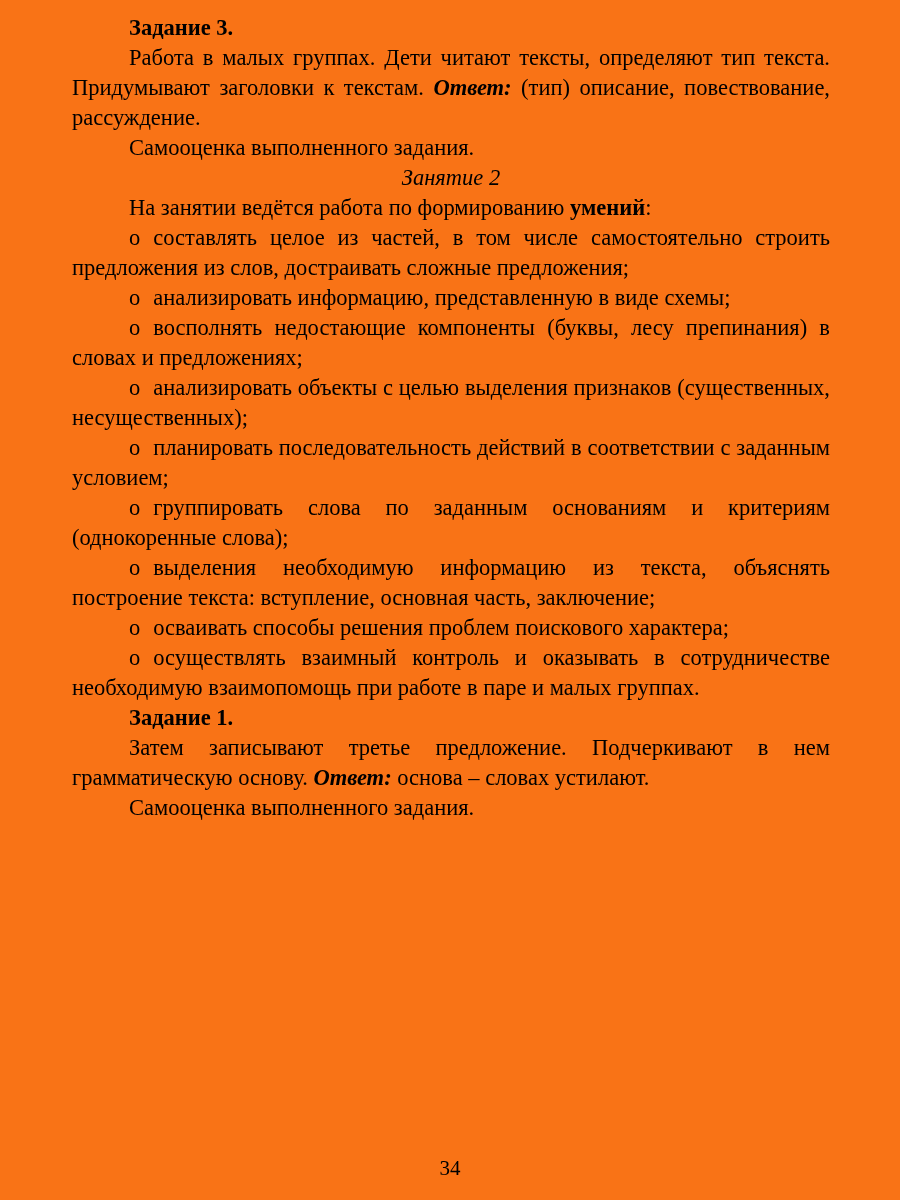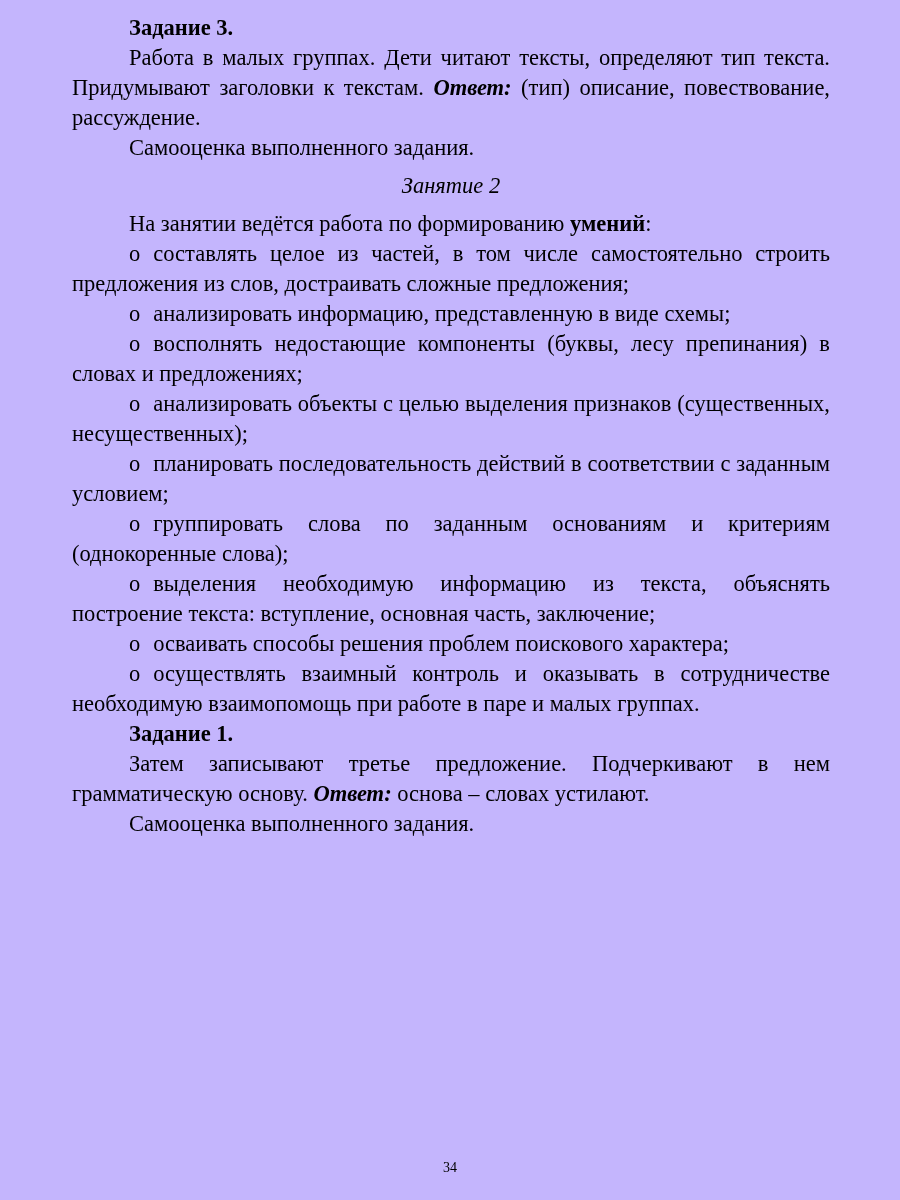--- a/index.html
+++ b/index.html
@@ -4,56 +4,56 @@
 <style>
   html, body {
     margin: 0;
     padding: 0;
     background: #ffffff;
   }
   .page {
     position: relative;
     width: 900px;
     height: 1200px;
-    background: #c4b5fd;
+    background: #f97316;
     font-family: "Liberation Serif", serif;
     font-size: 22.5px;
     line-height: 30px;
     color: #000000;
     overflow: hidden;
   }
   .content {
     position: absolute;
     left: 72px;
     right: 70px;
     top: 13px;
   }
   p.para {
     margin: 0;
     text-align: justify;
     text-indent: 57px;
   }
   p.center {
-    margin: 8px;
+    margin: 0;
     text-align: center;
     text-indent: 0;
   }
   .bold { font-weight: bold; }
   .italic { font-style: italic; }
   .bi { font-style: italic; font-weight: bold; }
   .gap-top-lg { margin-top: 47px; }
   .gap-top-md { margin-top: 23px; }
   .bullet { margin-right: 13px; }
   .page-number {
     position: absolute;
     left: 0;
     right: 0;
     bottom: 20px;
     text-align: center;
-    font-size: 14px;
+    font-size: 21px;
     line-height: 24px;
   }
 </style>
 </head>
 <body>
 
 <div class="page">
   <div class="content">
 
     <p class="para"><span class="bold">Задание 3.</span></p>

